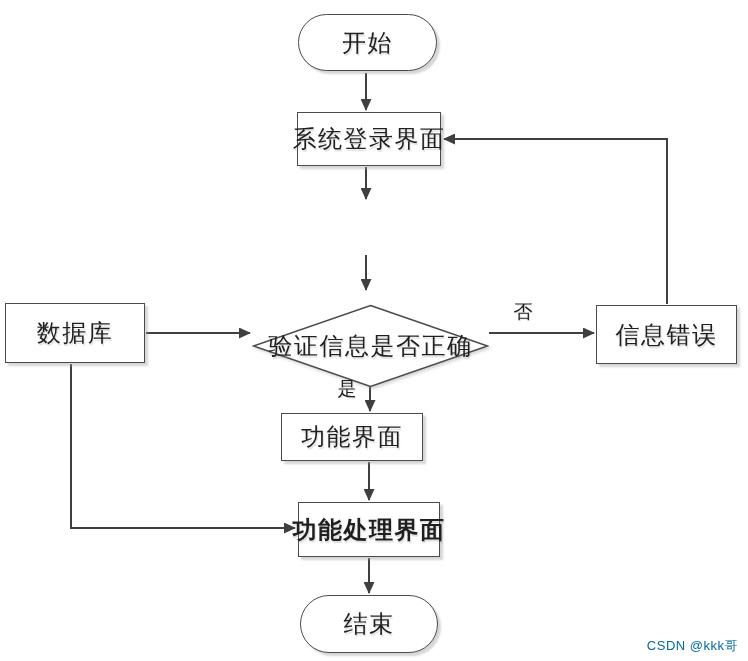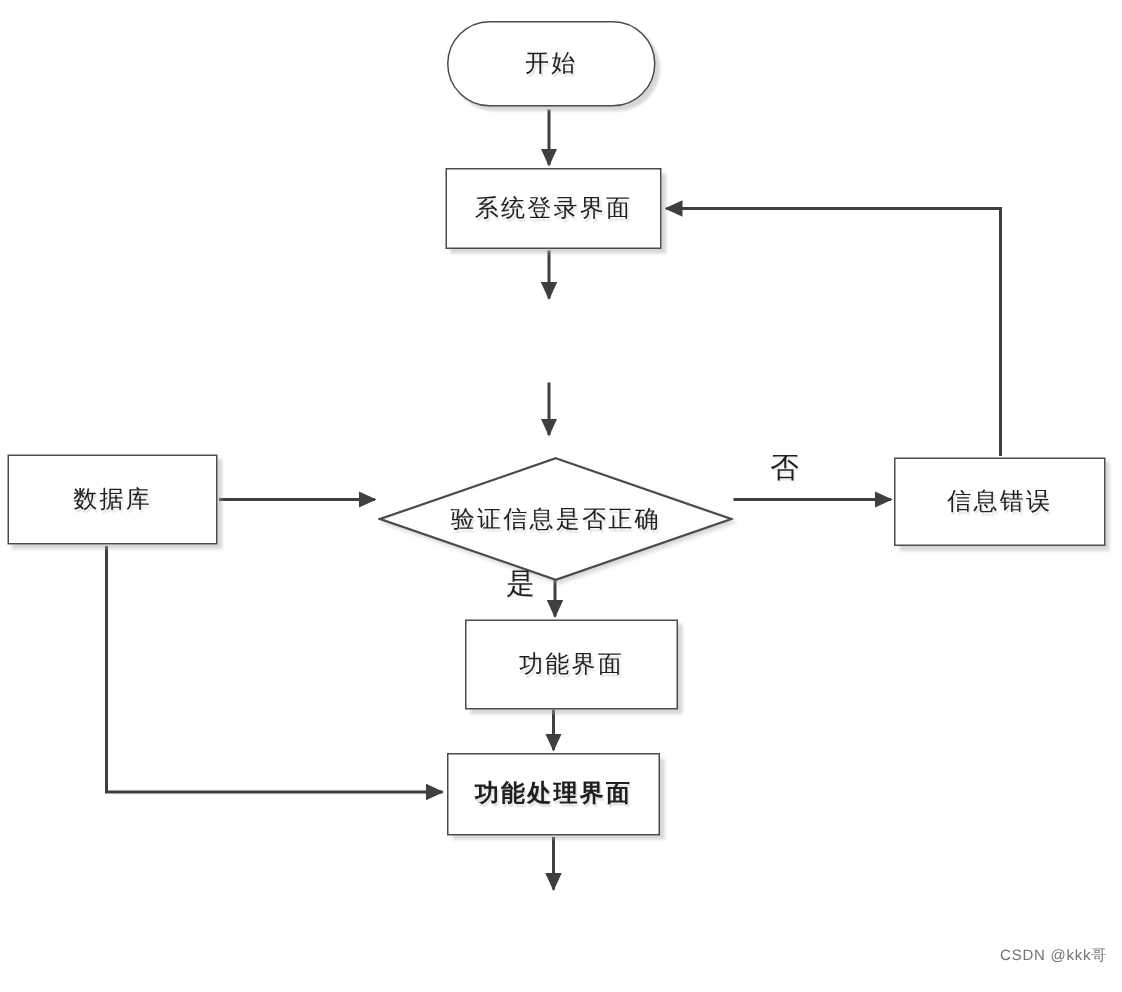--- a/index.html
+++ b/index.html
@@ -33,21 +33,21 @@
     border: 1.5px solid #4b4b4b;
     box-shadow: 3px 3px 2px rgba(165,165,165,0.45);
     box-sizing: border-box;
   }
   .terminator {
     border-radius: 29px;
   }
   .label {
     position: relative;
     z-index: 2;
-    font-size: 16px;
+    font-size: 24px;
     color: #1f1f1f;
     white-space: nowrap;
     letter-spacing: 1.5px;
     text-shadow: 1px 2px 1px rgba(130,130,130,0.25);
   }
   
   .io-container {
     background: transparent;
   }
   .io-shape {
@@ -78,25 +78,25 @@
     font-size: 19px;
     color: #1f1f1f;
     display: flex;
     align-items: center;
     justify-content: center;
     text-shadow: 1px 1px 1px rgba(130,130,130,0.2);
   }
   .watermark {
     position: absolute;
     right: 10px;
-    bottom: 17px;
+    bottom: 6px;
     z-index: 3;
     font-family: "Liberation Sans", "DejaVu Sans", sans-serif;
-    font-size: 10px;
-    color: #737373;
+    font-size: 13px;
+    color: #0369a1;
     letter-spacing: 0.5px;
   }
 </style>
 </head>
 <body>
 
 <div class="canvas">
 
   <svg class="edges" width="748" height="661" viewBox="0 0 748 661">
     <defs>
@@ -135,27 +135,30 @@
   </div>
 
   <div class="node shape-box" style="left:5px; top:303px; width:140px; height:60px;">
     <span class="label">数据库</span>
   </div>
 
   <div class="node shape-box" style="left:596px; top:305px; width:141px; height:59px;">
     <span class="label">信息错误</span>
   </div>
 
-  <div class="node shape-box" style="left:310px; top:413px; width:142px; height:60px;">
+  <div class="node shape-box" style="left:281px; top:413px; width:142px; height:48px;">
     <span class="label">功能界面</span>
   </div>
 
   <div class="node shape-box" style="left:298px; top:502px; width:142px; height:55px;font-weight:bold;">
     <span class="label">功能处理界面</span>
   </div>
 
+  <div class="node shape-box terminator" style="left:300px; top:595px; width:138px; height:58px;">
+    <span class="label">结束</span>
+  </div>
 
   <div class="edge-label" style="left:509px; top:300px; width:28px; height:24px;">否</div>
   <div class="edge-label" style="left:333px; top:377px; width:28px; height:24px;">是</div>
 
   <div class="watermark">CSDN @kkk哥</div>
 
 </div>
 
 </body></html>

